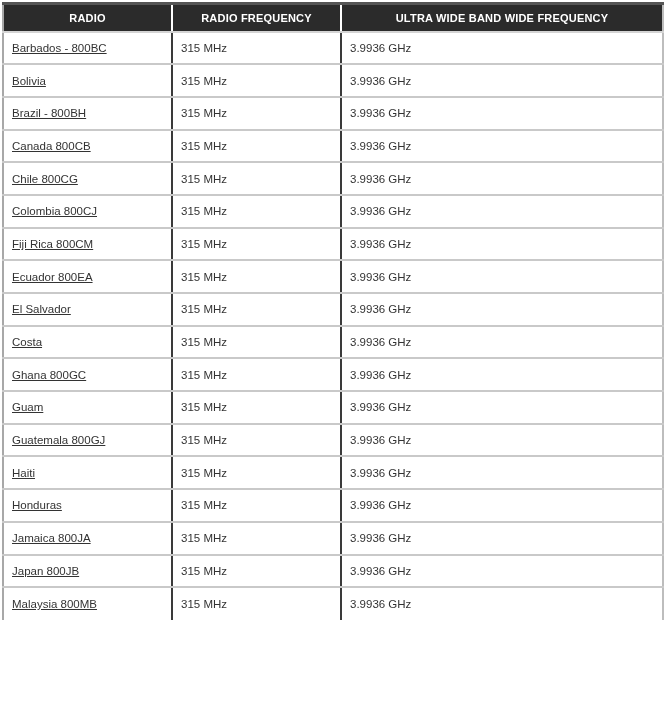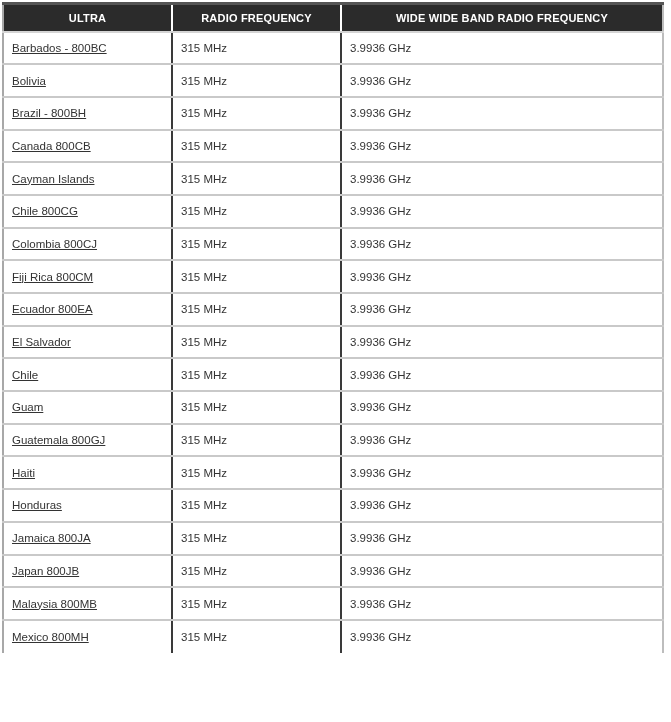--- a/index.html
+++ b/index.html
@@ -79,48 +79,43 @@
 
 <div class="table-wrap">
   <table class="freq-table">
     <colgroup>
       <col class="c-region">
       <col class="c-radio">
       <col class="c-uwb">
     </colgroup>
     <thead>
       <tr>
-        <th>ULTRA</th>
+        <th>RADIO</th>
         <th>RADIO FREQUENCY</th>
-        <th>WIDE WIDE BAND RADIO FREQUENCY</th>
+        <th>ULTRA WIDE BAND WIDE FREQUENCY</th>
       </tr>
     </thead>
     <tbody>
       <tr>
         <td>Barbados - 800BC</td>
         <td>315 MHz</td>
         <td>3.9936 GHz</td>
       </tr>
       <tr>
         <td>Bolivia</td>
         <td>315 MHz</td>
         <td>3.9936 GHz</td>
       </tr>
       <tr>
         <td>Brazil - 800BH</td>
         <td>315 MHz</td>
         <td>3.9936 GHz</td>
       </tr>
       <tr>
         <td>Canada 800CB</td>
-        <td>315 MHz</td>
-        <td>3.9936 GHz</td>
-      </tr>
-      <tr>
-        <td>Cayman Islands</td>
         <td>315 MHz</td>
         <td>3.9936 GHz</td>
       </tr>
       <tr>
         <td>Chile 800CG</td>
         <td>315 MHz</td>
         <td>3.9936 GHz</td>
       </tr>
       <tr>
         <td>Colombia 800CJ</td>
@@ -136,21 +131,26 @@
         <td>Ecuador 800EA</td>
         <td>315 MHz</td>
         <td>3.9936 GHz</td>
       </tr>
       <tr>
         <td>El Salvador</td>
         <td>315 MHz</td>
         <td>3.9936 GHz</td>
       </tr>
       <tr>
-        <td>Chile</td>
+        <td>Costa</td>
+        <td>315 MHz</td>
+        <td>3.9936 GHz</td>
+      </tr>
+      <tr>
+        <td>Ghana 800GC</td>
         <td>315 MHz</td>
         <td>3.9936 GHz</td>
       </tr>
       <tr>
         <td>Guam</td>
         <td>315 MHz</td>
         <td>3.9936 GHz</td>
       </tr>
       <tr>
         <td>Guatemala 800GJ</td>
@@ -175,20 +175,15 @@
       <tr>
         <td>Japan 800JB</td>
         <td>315 MHz</td>
         <td>3.9936 GHz</td>
       </tr>
       <tr>
         <td>Malaysia 800MB</td>
         <td>315 MHz</td>
         <td>3.9936 GHz</td>
       </tr>
-      <tr>
-        <td>Mexico 800MH</td>
-        <td>315 MHz</td>
-        <td>3.9936 GHz</td>
-      </tr>
     </tbody>
   </table>
 </div>
 
 </body></html>

